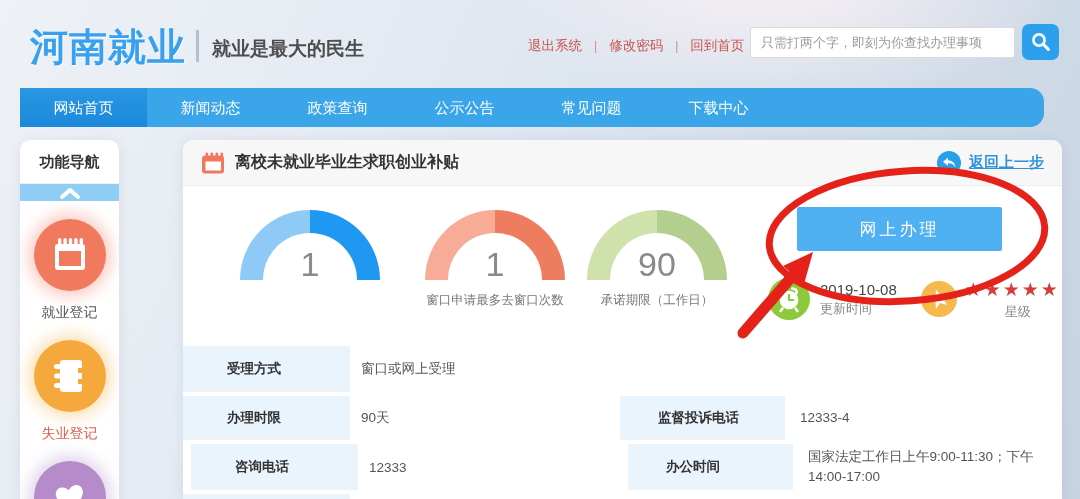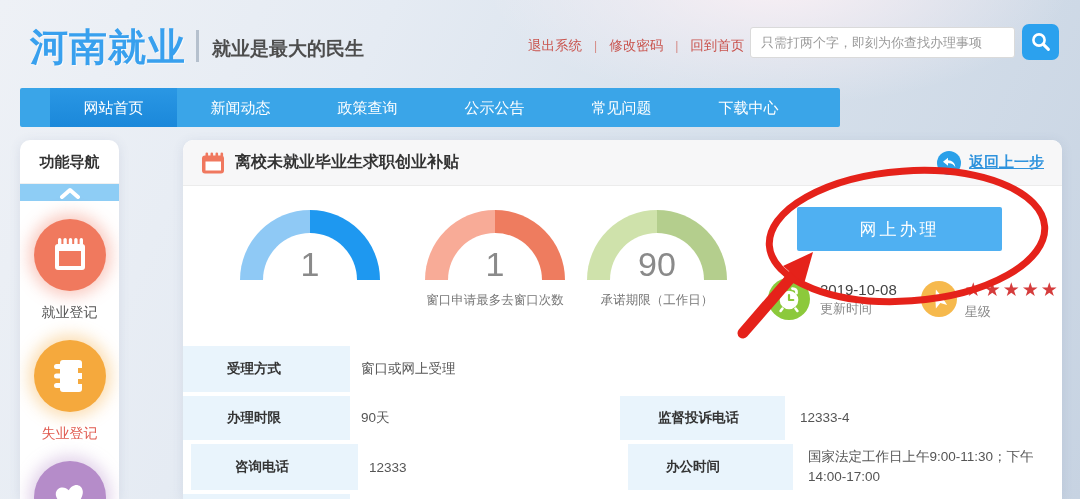--- a/index.html
+++ b/index.html
@@ -24,22 +24,22 @@
   .header-links .hlink { cursor:pointer; }
   .header-links .hlink + .hlink::before { content:"|"; margin:0 12px; color:#d58a86; font-size:12px; }
   .search-input { position:absolute; left:750px; top:27px; width:265px; height:31px;
     border:1px solid #dadada; border-radius:3px; background:#fff; padding:0 10px;
     font-size:13px; color:#666; font-family:"Liberation Sans",sans-serif; outline:none; }
   .search-input::placeholder { color:#9a9a9a; }
   .search-btn { position:absolute; left:1022px; top:24px; width:37px; height:36px; border:none;
     background:#2ba1ee; border-radius:7px; cursor:pointer; display:flex; align-items:center; justify-content:center; }
 
   
-  .nav { position:absolute; left:20px; top:88px; width:820px; height:39px;
-         background:#3aa5e8; display:flex; border-radius:2px;padding-left:30px; }
+  .nav { position:absolute; left:20px; top:88px; width:1024px; height:39px;
+         background:#3aa5e8; display:flex; border-radius:14px; }
   .nav-item { width:127px; line-height:39px; text-align:center; color:#fff; font-size:15px; cursor:pointer; }
   .nav-item.active { background:linear-gradient(180deg,#2a97e4,#1b88da); }
 
   
   .sidebar { position:absolute; left:20px; top:140px; width:99px; height:359px; background:#fff;
     border-radius:10px 10px 0 0; box-shadow:0 2px 12px rgba(70,90,130,.12); overflow:hidden; }
   .sidebar-title { height:44px; line-height:44px; text-align:center; font-size:15px; font-weight:bold;
     color:#333; border-bottom:1px solid #f0f0f0; }
   .sidebar-chevron { height:17px; background:#8ecdf5; display:flex; align-items:center; justify-content:center; cursor:pointer; }
   .side-item { margin-top:18px; text-align:center; cursor:pointer; }
@@ -76,21 +76,21 @@
     font-family:"Liberation Sans",sans-serif; border-radius:2px; }
   .info-row { position:absolute; left:585px; top:138px; display:flex; align-items:center; }
   .circle-badge { border-radius:50%; display:flex; align-items:center; justify-content:center; }
   .clock-badge { width:42px; height:42px; background:#8cc93b; color:#8cc93b; }
   .star-badge { width:36px; height:36px; background:#f6b94d; margin-left:24px; }
   .info-texts { margin-left:10px; line-height:1.45; }
   .info-date { font-size:15px; color:#444; }
   .info-label { font-size:13px; color:#888; }
   .rating-texts { margin-left:8px; line-height:1.2; }
   .rating-stars { font-size:19px; color:#d53c3c; letter-spacing:2px; }
-  .rating-label { font-size:13px; color:#888; margin-top:2px; }
+  .rating-label { font-size:13px; color:#888; margin-top:2px;margin-left:40px; }
 
   
   .detail-table { position:absolute; left:0; top:206px; width:879px; }
   .t-row { display:grid; grid-template-columns:167px 270px 165px 1fr; margin-bottom:4px; }
   .t-row.r1 { height:46px; } .t-row.r2 { height:44px; } .t-row.r3 { height:46px;margin-left:8px; } .t-row.r4 { height:40px; }
   .t-cell { display:flex; align-items:center; font-size:13.5px; }
   .t-label { background:#e9f4fc; color:#333; font-weight:bold; padding-left:44px; }
   .t-label2 { padding-left:38px; }
   .t-value { color:#555; padding-left:11px; }
   .t-value2 { padding-left:15px; padding-right:14px; line-height:1.5; }

